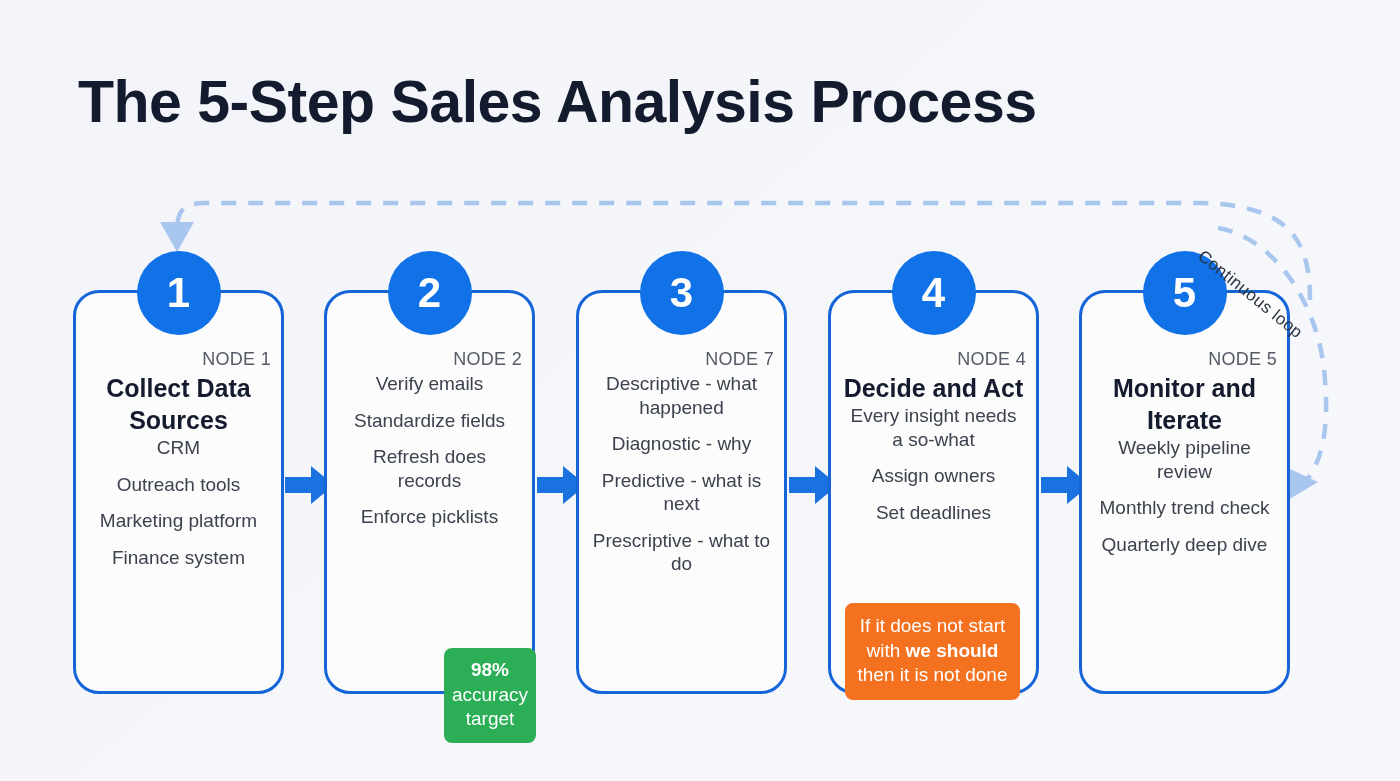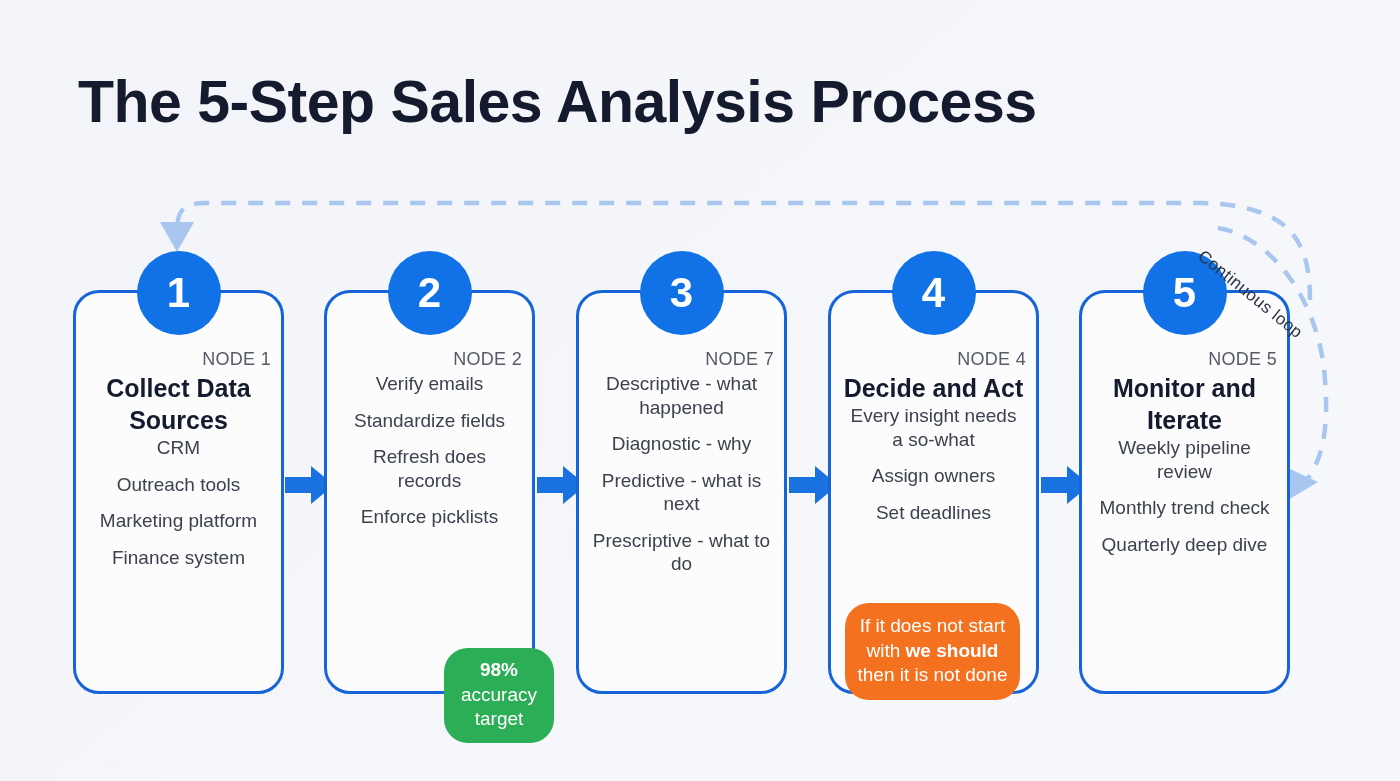--- a/index.html
+++ b/index.html
@@ -103,31 +103,31 @@
     font-size: 19px;
     color: #3c424e;
     line-height: 1.24;
     margin-bottom: 13px;
     padding: 0 2px;
   }
 
   
   .callout {
     position: absolute;
-    border-radius: 24px;
+    border-radius: 8px;
     color: #ffffff;
     text-align: center;
     line-height: 1.3;
   }
   .callout b { font-weight: bold; }
 
   #callout-accuracy {
     left: 444px;
     top: 648px;
-    width: 110px;
+    width: 92px;
     padding: 10px 6px 11px;
     background: #2cae57;
     font-size: 19px;
   }
 
   #callout-sowhat {
     left: 845px;
     top: 603px;
     width: 175px;
     padding: 11px 9px 12px;

